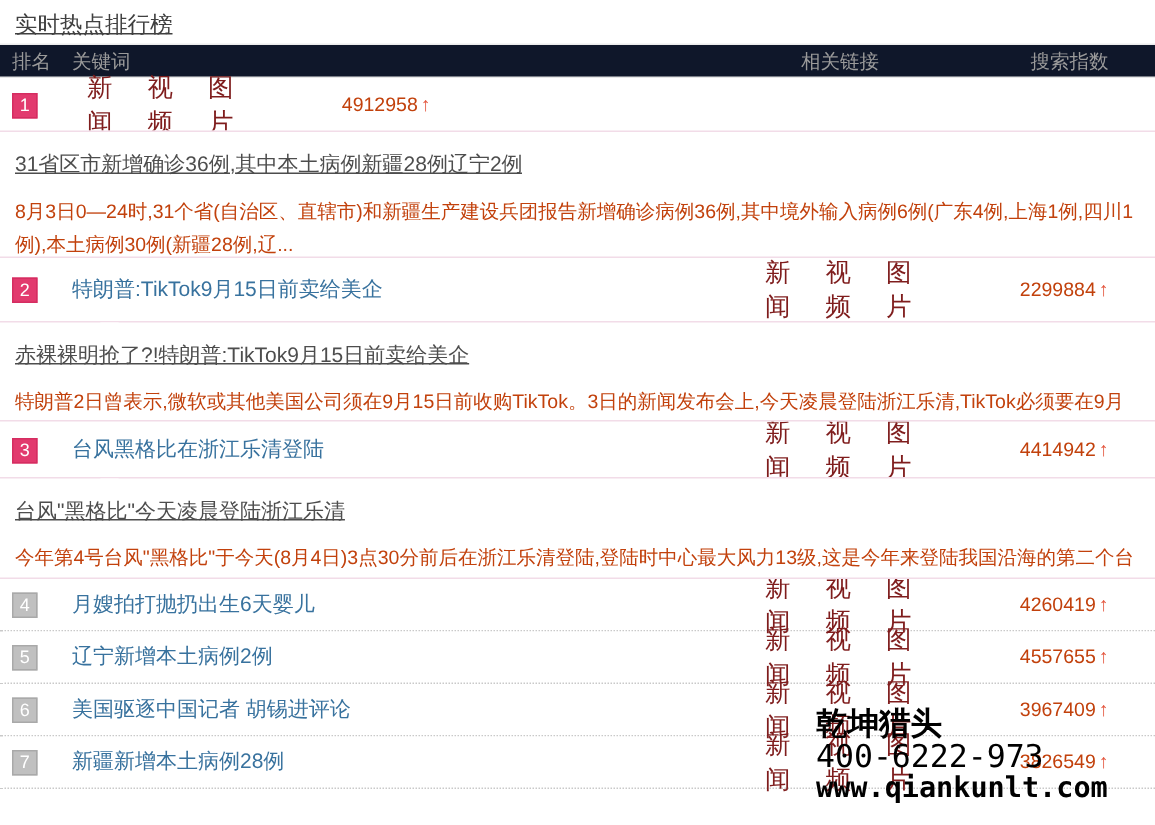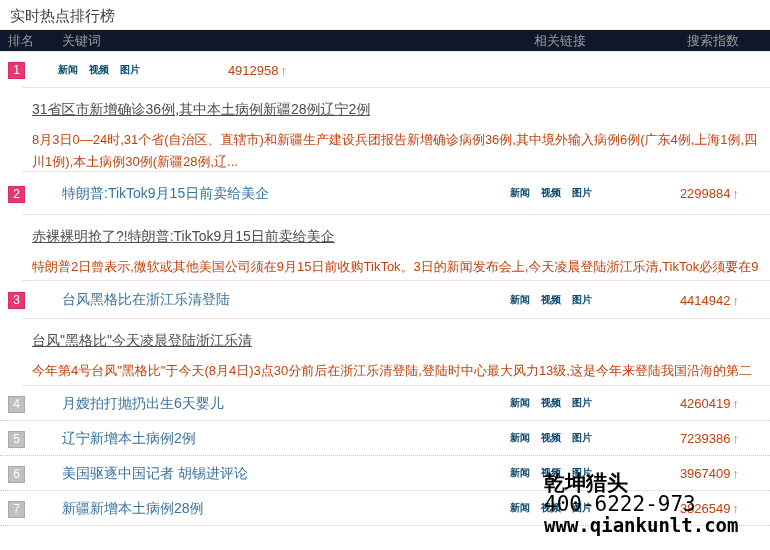--- a/index.html
+++ b/index.html
@@ -2,50 +2,49 @@
 <html><head>
 <meta charset="utf-8">
 <style>
   * { margin:0; padding:0; box-sizing:border-box; }
   html,body { background:#fff; }
   .page {
     position:relative; width:770px; height:550px; overflow:hidden;
     font-family:"Liberation Sans", sans-serif; background:#fff;
   }
   .title-bar { height:30px; padding:7px 0 0 10px; border-bottom:1px solid #ececec; }
-  .title-bar .title { font-size:15px; color:#404040; }
+  .title-bar .title { font-size:15px; color:#404040;text-decoration:underline; }
   .cols { display:flex; align-items:center; }
   .c-rank { width:48px; flex:none; padding-left:8px; }
-  .c-kw { flex:1; overflow:hidden; white-space:nowrap;margin-left:14px; }
+  .c-kw { flex:1; overflow:hidden; white-space:nowrap; }
   .c-links { width:120px; flex:none; display:flex; gap:11px; padding-left:10px; }
   .c-links.hdr { display:block; text-align:center; padding-left:0; }
   .c-index { width:150px; flex:none; text-align:right; padding-right:31px; white-space:nowrap; }
   .table-header {
     height:22px; background:#0f172a; border-bottom:1px solid #e7e7e7;
     color:#9a9a9a; font-size:13px;
   }
   .row { height:35px; background:#fff; }
   .row.h-r2 { height:42px; }
   .row.h-r3 { height:37px; }
   .row.dotted { border-bottom:1px dotted #c9c9c9; }
   .badge {
     display:inline-block; width:17px; height:17px; line-height:15px;
     text-align:center; font-size:12px; color:#fff;
   }
   .badge.hot { background:#e23a6e; border:1px solid #d52d61; }
   .badge.normal { background:#c0c0c0; border:1px solid #a9a9a9; }
   .kw-link { font-size:14px; color:#38729e; text-decoration:none; cursor:pointer; }
-  .mini-link { font-size:10px; color:#0c4a6e; text-decoration:none; cursor:pointer;font-weight:bold; }
+  .mini-link { font-size:17px; color:#7f1d1d; text-decoration:none; cursor:pointer; }
   .index-num { font-size:13px; color:#c2410c; }
   .up-arrow { font-size:13px; color:#e4573f; font-weight:bold; margin-left:2px; }
   .detail {
     position:relative; background:#fff; overflow:hidden;
     border-top:1px solid #f2dce8; border-bottom:1px solid #f2dce8;
     padding:12px 10px 0 10px;
-    margin-left:22px;
   }
   .detail::before {
     content:""; position:absolute; top:-6px; left:68px; width:9px; height:9px;
     background:#fff; border-top:1px solid #f2dce8; border-left:1px solid #f2dce8;
     transform:rotate(45deg);
   }
   .detail.h-d1 { height:85px; }
   .detail.h-d2 { height:67px; }
   .detail.h-d3 { height:68px; }
   .detail-title {
@@ -151,21 +150,21 @@
 
   <div class="row dotted cols">
     <span class="c-rank"><span class="badge normal">5</span></span>
     <span class="c-kw"><a class="kw-link">辽宁新增本土病例2例</a></span>
     <span class="c-links">
       <a class="mini-link">新闻</a>
       <a class="mini-link">视频</a>
       <a class="mini-link">图片</a>
     </span>
     <span class="c-index">
-      <span class="index-num">7239386</span><span class="up-arrow">↑</span>
+      <span class="index-num">4557655</span><span class="up-arrow">↑</span>
     </span>
   </div>
 
   <div class="row dotted cols">
     <span class="c-rank"><span class="badge normal">6</span></span>
     <span class="c-kw"><a class="kw-link">美国驱逐中国记者 胡锡进评论</a></span>
     <span class="c-links">
       <a class="mini-link">新闻</a>
       <a class="mini-link">视频</a>
       <a class="mini-link">图片</a>

